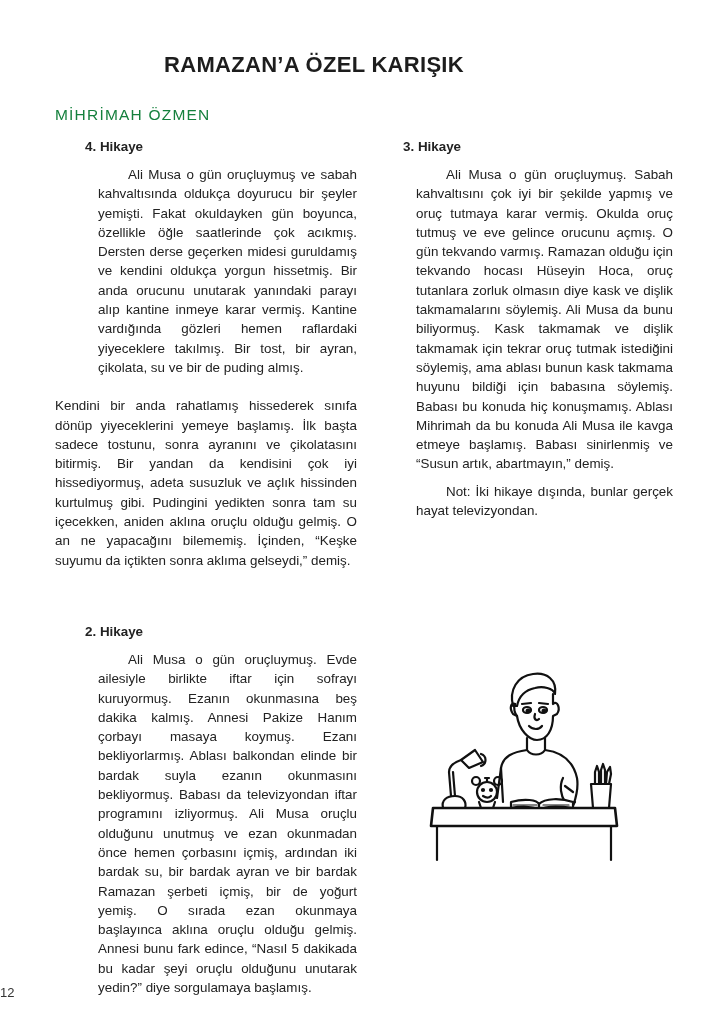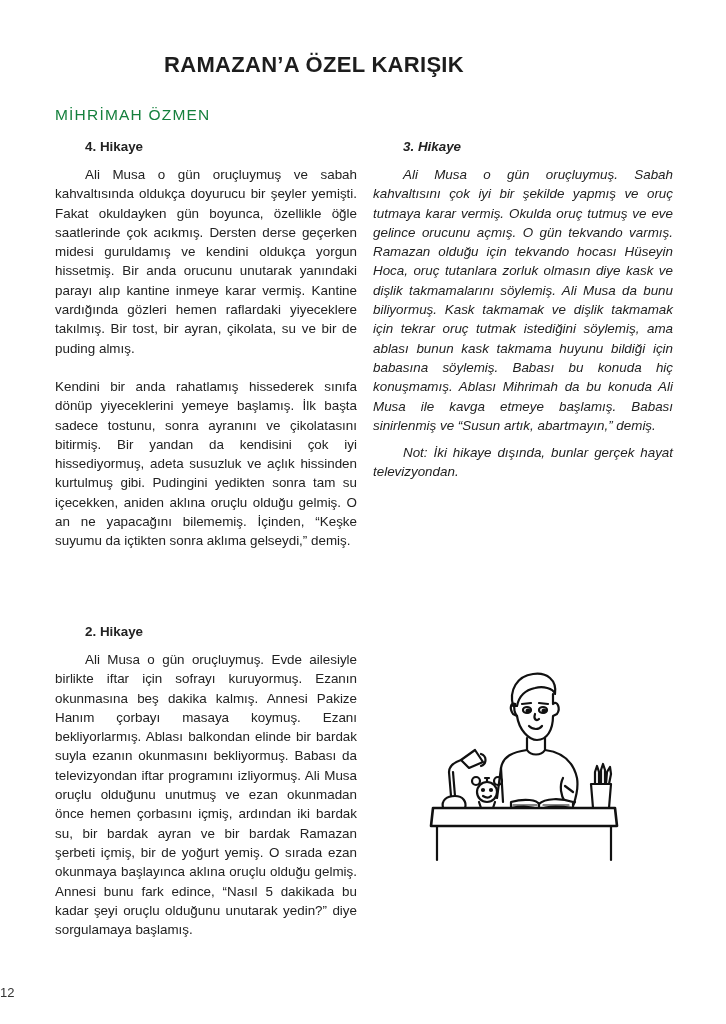--- a/index.html
+++ b/index.html
@@ -4,24 +4,24 @@
 <style>
   html, body { margin: 0; padding: 0; background: #ffffff; }
   body { width: 726px; height: 1024px; position: relative; overflow: hidden;
          font-family: "Liberation Sans", "DejaVu Sans", sans-serif; color: #222; }
   .title { position: absolute; top: 52px; left: 0; width: 628px; text-align: center;
            font-size: 22px; font-weight: bold; letter-spacing: 0.3px; color: #1d1d1d; margin: 0; }
   .author { position: absolute; top: 106px; left: 55px; font-size: 15.5px; letter-spacing: 1.2px;
             color: #15803d; margin: 0; }
   .col { position: absolute; width: 302px; font-size: 13.4px; line-height: 19.3px; color: #222; }
   .col-left { left: 55px; top: 137px; }
-  .col-right { left: 373px; top: 137px; width: 300px; font-style: italic; }
+  .col-right { left: 373px; top: 137px; width: 300px; }
   .story-heading { font-weight: bold; font-size: 13.4px; margin: 0 0 9px 30px; line-height: 19px; }
   .para { margin: 0; text-align: justify; hyphens: manual; }
-  .para.indent { text-indent: 30px; }
+  .para.indent { text-indent: 30px; margin-left: 43px; }
   .gap-1 { height: 19px; }
   .story2 { position: absolute; left: 55px; top: 622px; width: 302px;
             font-size: 13.4px; line-height: 19.3px; }
   .note { margin-top: 8px; }
   .illustration { position: absolute; left: 425px; top: 668px; width: 210px; height: 195px; }
   .page-number { position: absolute; top: 985px; left: 0; width: 586px; text-align: left;
                  font-size: 13px; color: #333; }
 </style>
 </head>
 <body>

